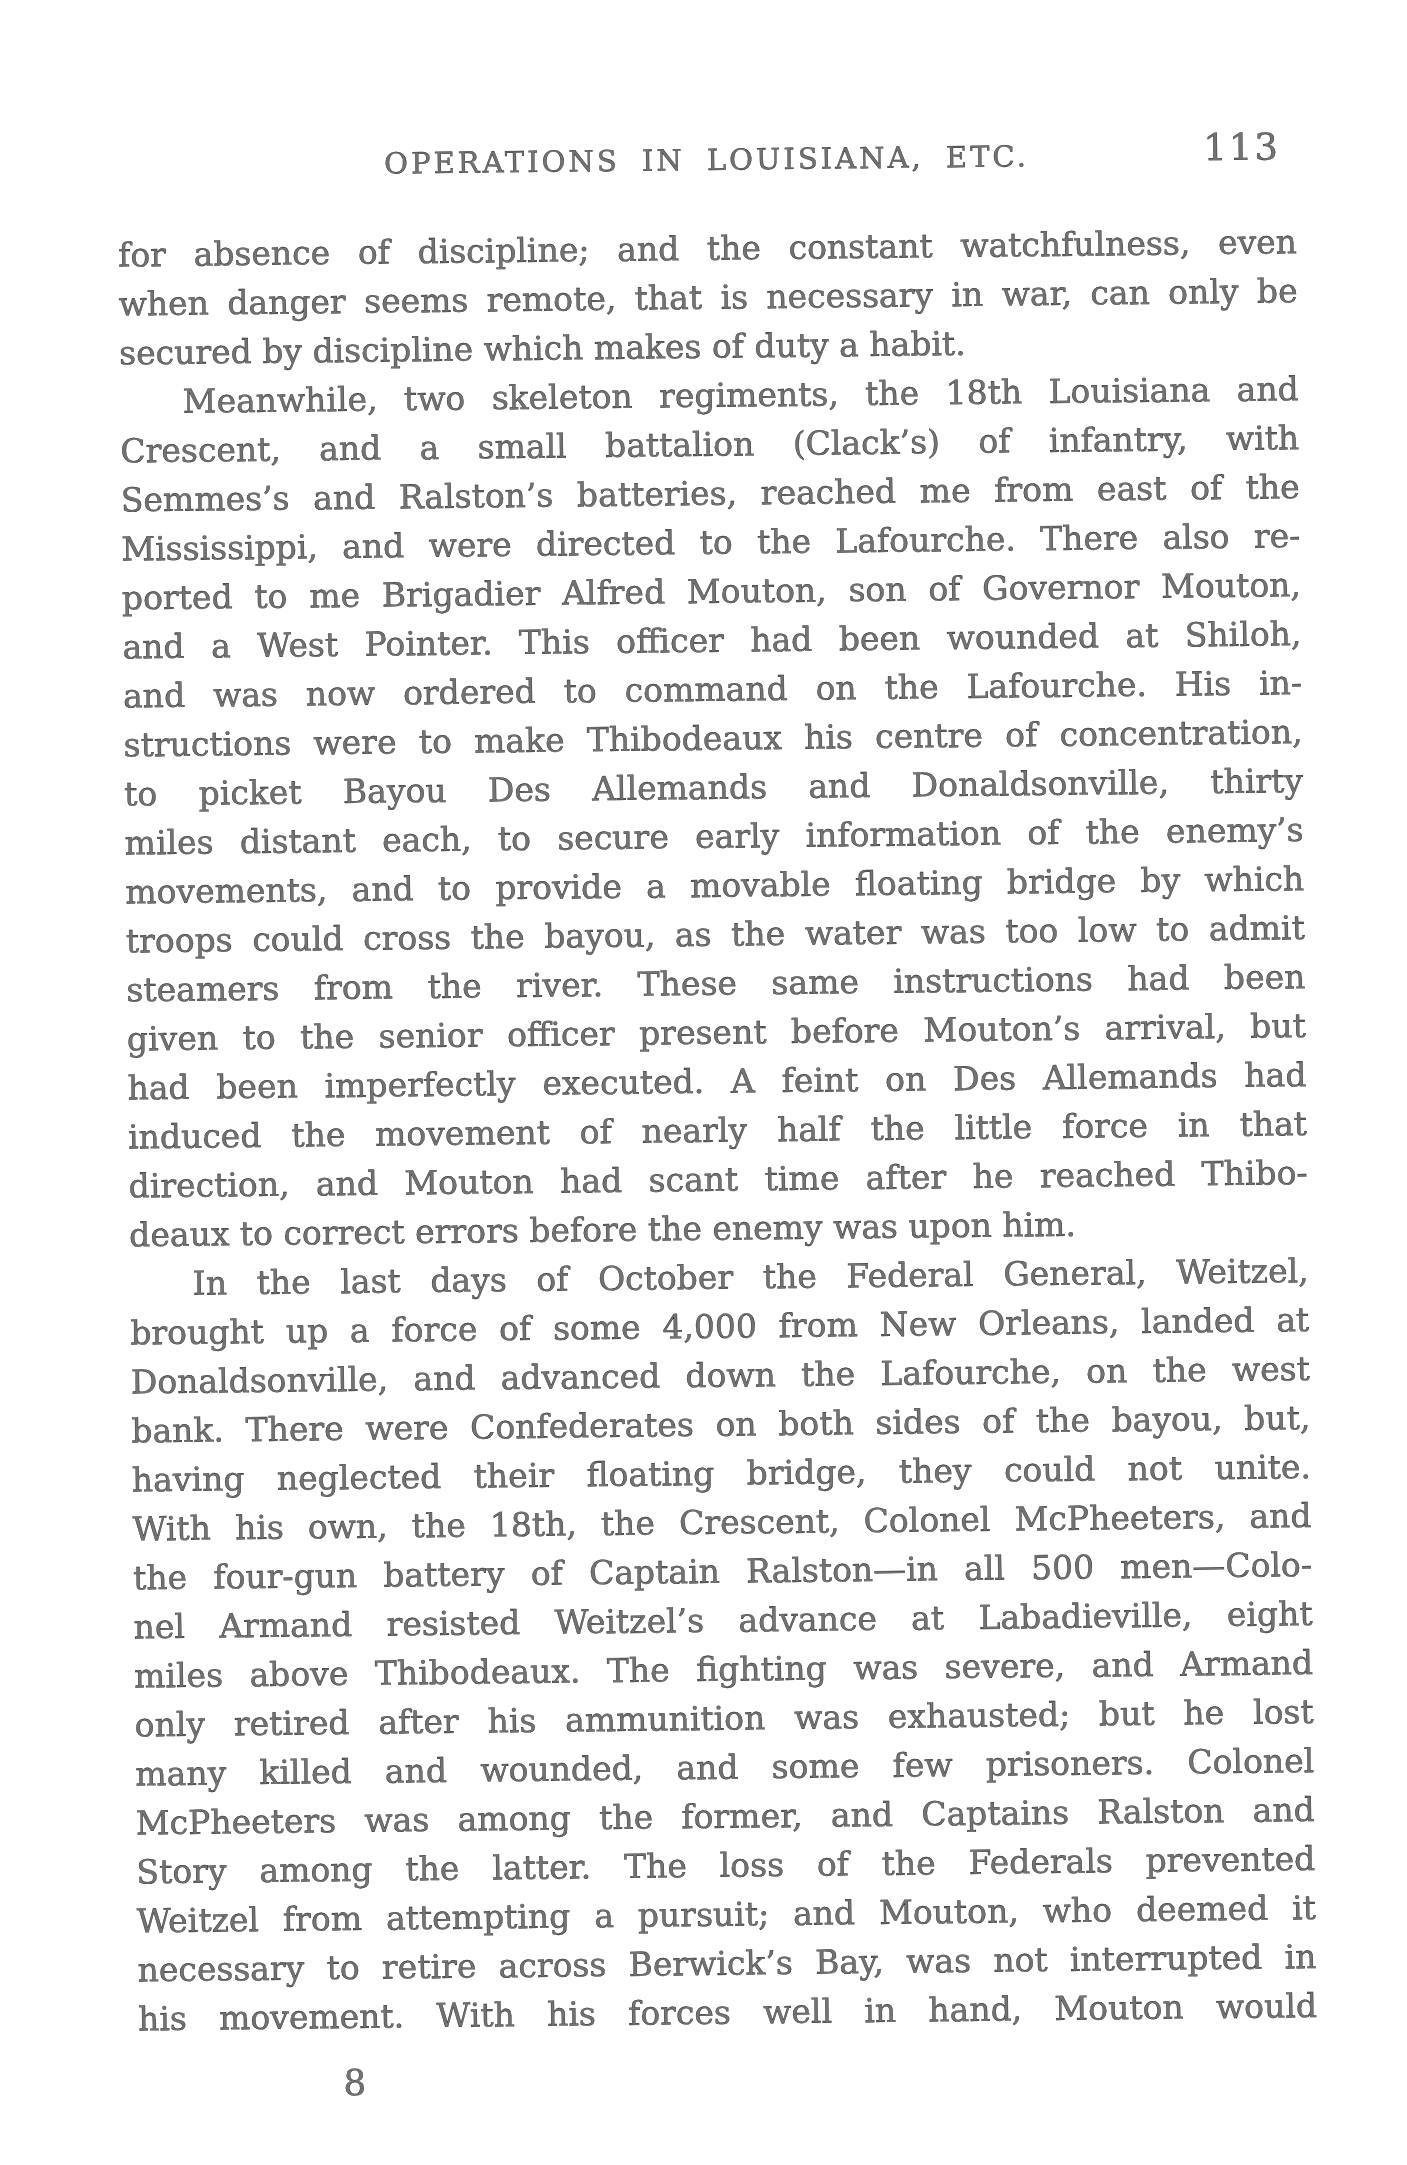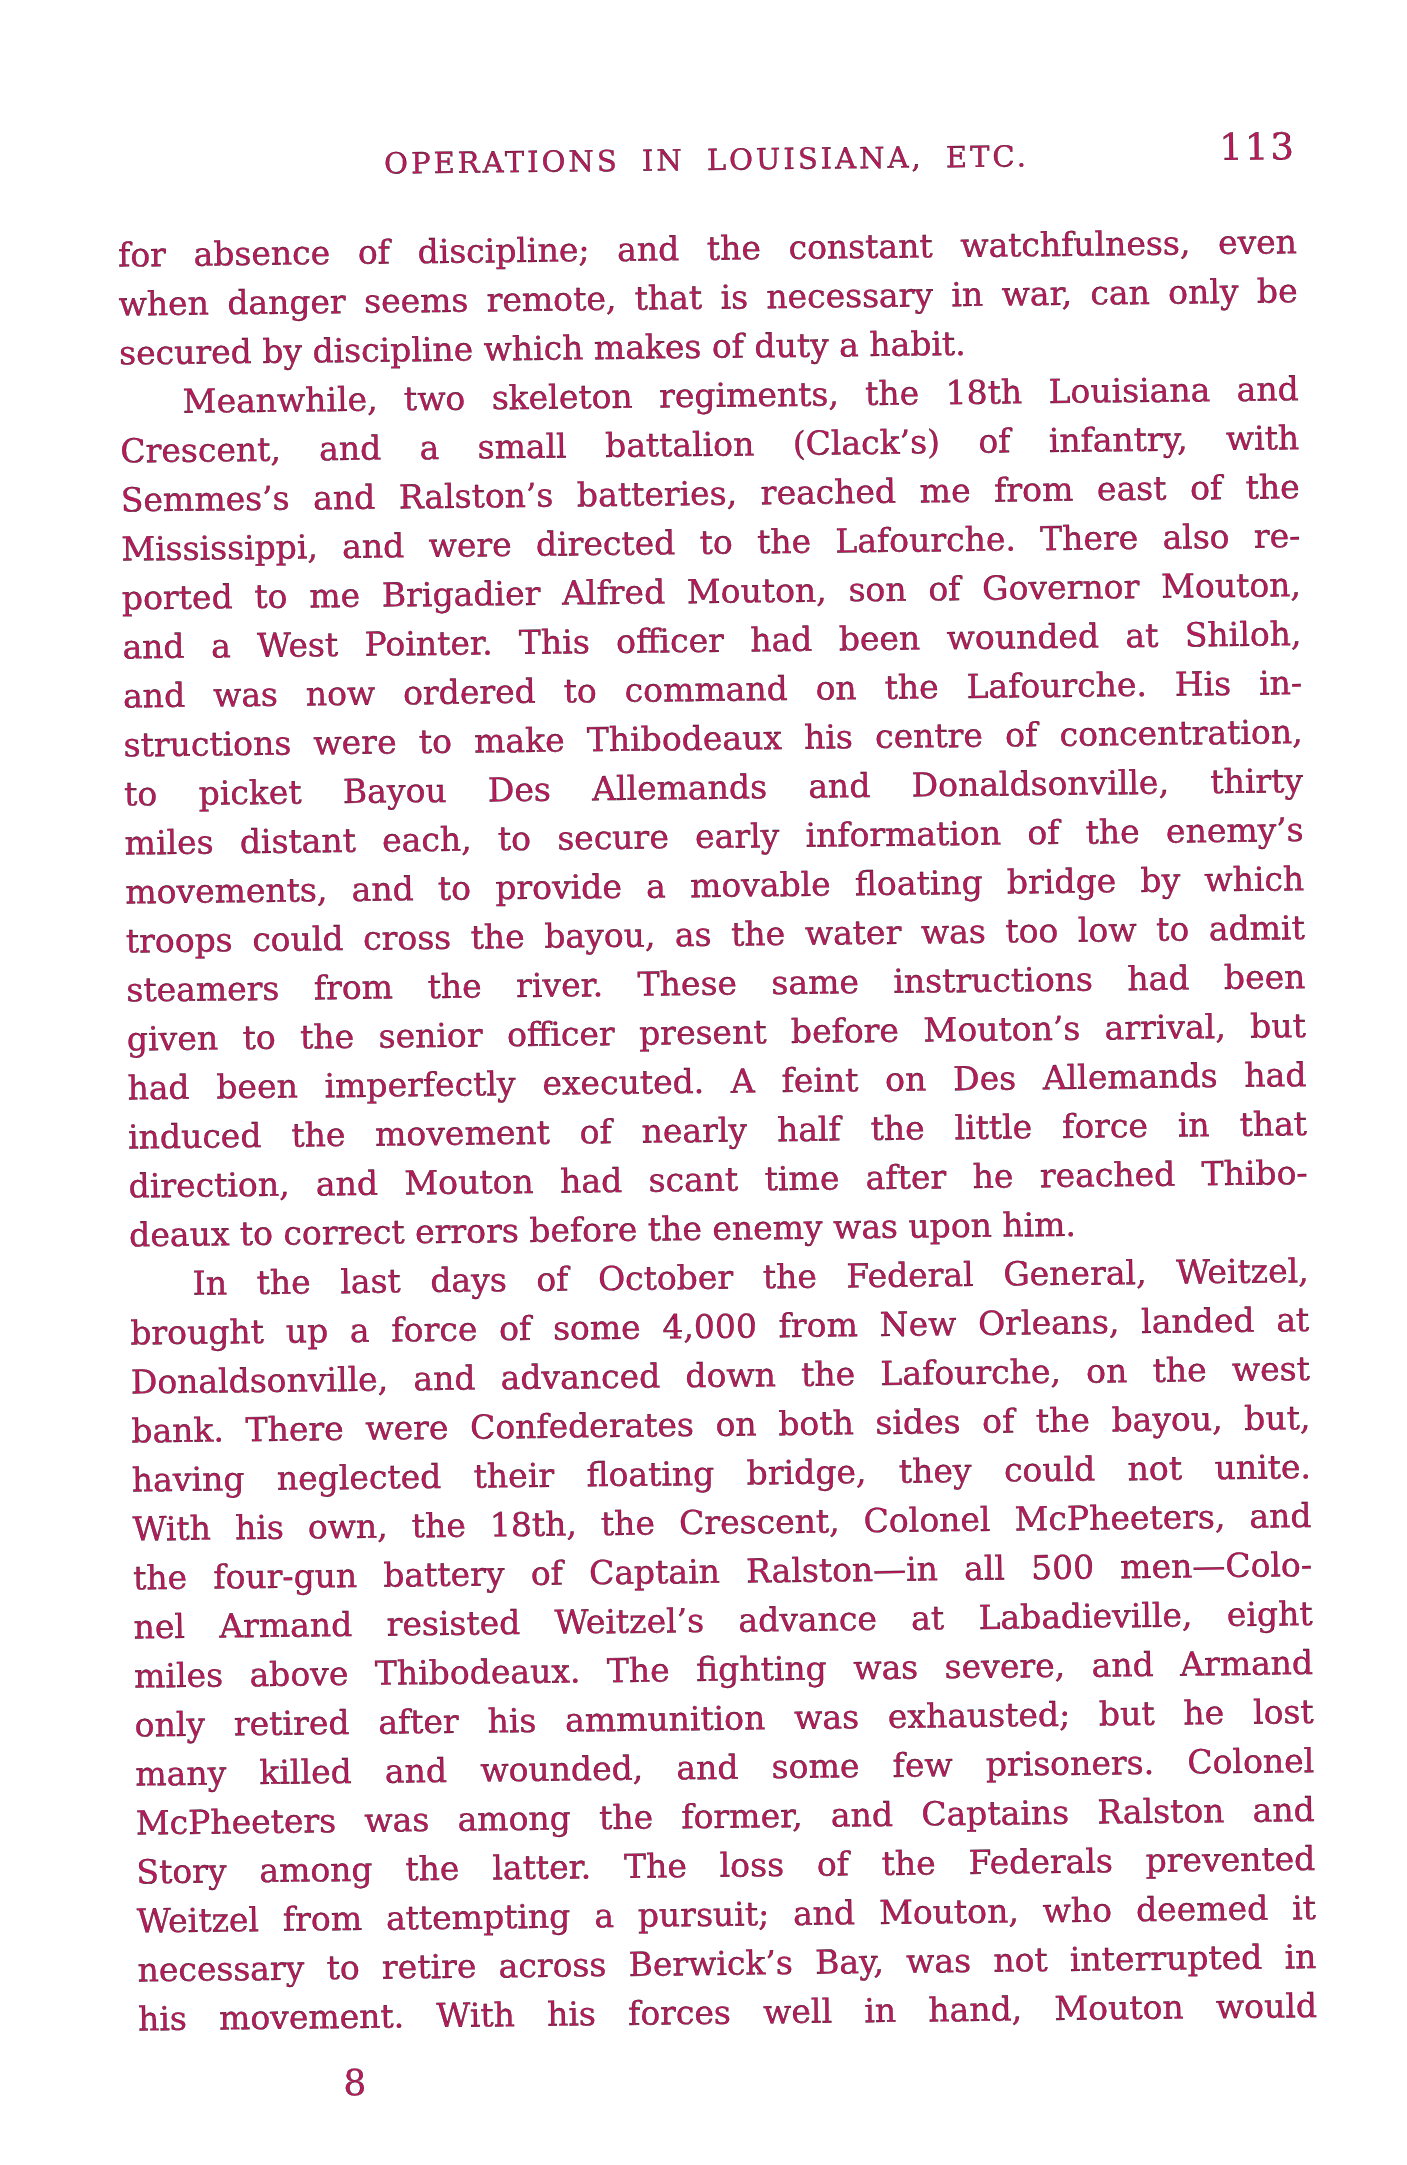--- a/index.html
+++ b/index.html
@@ -31,21 +31,21 @@
     width: 1179px;
     text-align: center;
     font-size: 29px;
     line-height: 40px;
     letter-spacing: 3px;
     word-spacing: 10px;
     white-space: nowrap;
   }
   .running-head .pagenum {
     position: absolute;
-    right: 0;
+    right: 16px;
     top: -6px;
     font-size: 37px;
     letter-spacing: 2px;
     word-spacing: normal;
     margin-left: 48px;
   }
   .text-block {
     position: absolute;
     top: 224px;
     left: 127px;
@@ -71,21 +71,21 @@
     top: 2058px;
     left: 303px;
     width: 80px;
     text-align: center;
     font-size: 36px;
   }
 </style>
 </head>
 <body>
 
-<div class="page" style="background: rgb(255, 255, 255); color: #be185d;">
+<div class="page" style="background: rgb(255, 255, 255); color: #737373;">
   <div class="content">
 
     <div class="running-head">
       <span>OPERATIONS IN LOUISIANA, ETC.</span>
       <span class="pagenum">113</span>
     </div>
 
     <div class="text-block" id="text-block">
         <div class="line">for absence of discipline; and the constant watchfulness, even</div>
         <div class="line">when danger seems remote, that is necessary in war, can only be</div>

